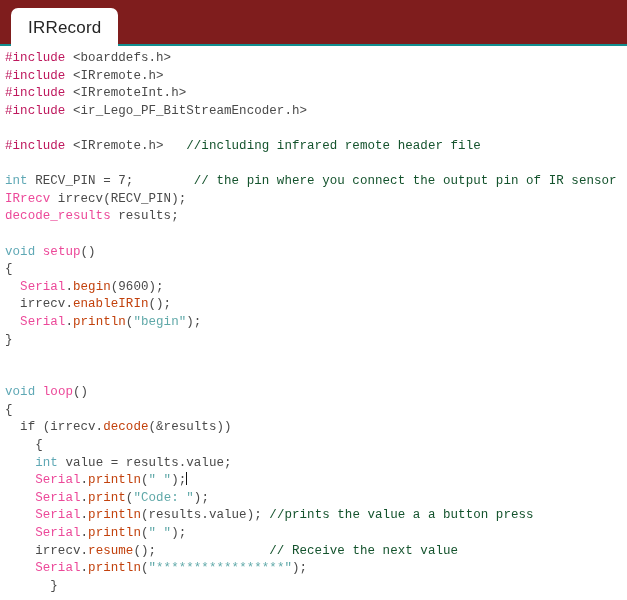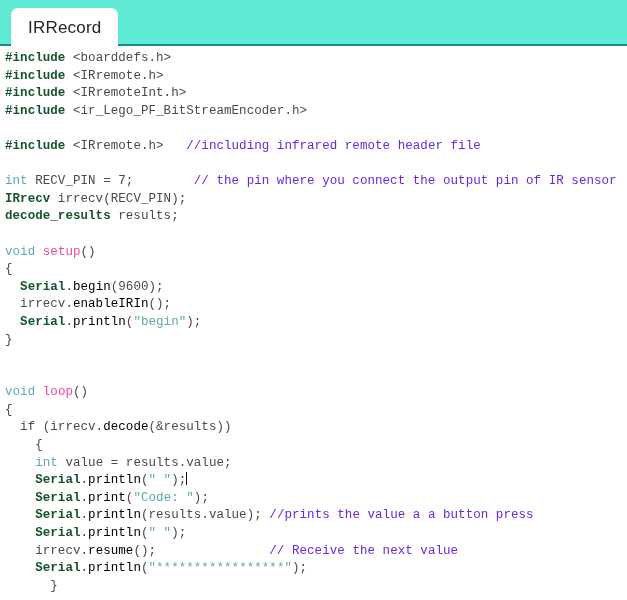--- a/index.html
+++ b/index.html
@@ -13,21 +13,21 @@
     height: 600px;
     overflow: hidden;
     font-family: "Liberation Sans", sans-serif;
   }
 
   
   #tab-bar {
     position: relative;
     width: 627px;
     height: 46px;
-    background: #5eead4;
+    background: #7f1d1d;
     box-sizing: border-box;
     text-align: center;
   }
   #tab-bar::after {
     content: "";
     position: absolute;
     left: 0; right: 0; bottom: 0;
     height: 2px;
     background: #138f90;
   }
@@ -73,28 +73,28 @@
     padding-left: 5px;
     color: #4d4d4d;
     letter-spacing: 0.05px;
   }
   .ln {
     height: 17.6px;
     white-space: pre;
   }
 
   
-  .t-pre   { color: #14532d; font-weight: bold; }              
+  .t-pre   { color: #be185d; }              
   .t-plain { color: #4a4a4a; margin-top: 24px; }              
   .t-key   { color: #5fa8b5; text-align: right; }              
-  .t-type  { color: #14532d; font-weight: bold; }  
-  .t-fn    { color: #000000; }              
+  .t-type  { color: #ec4899; font-weight: normal; }  
+  .t-fn    { color: #c2410c; }              
   .t-fname { color: #ec4899; }              
   .t-str   { color: #5fa8a8; }              
-  .t-cmt   { color: #6d28d9; }
+  .t-cmt   { color: #14532d; }
 
   
   .caret {
     display: inline-block;
     width: 1px;
     height: 13px;
     background: #111111;
     vertical-align: -2px;
     margin: 0 0 0 0;
   }

